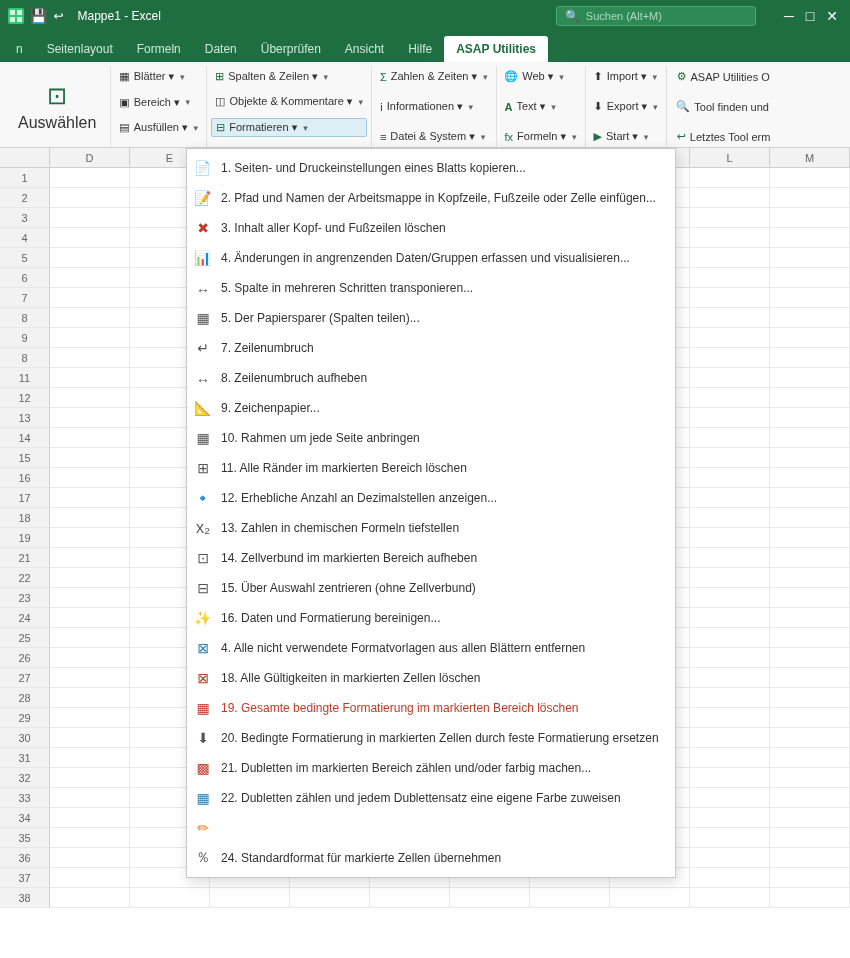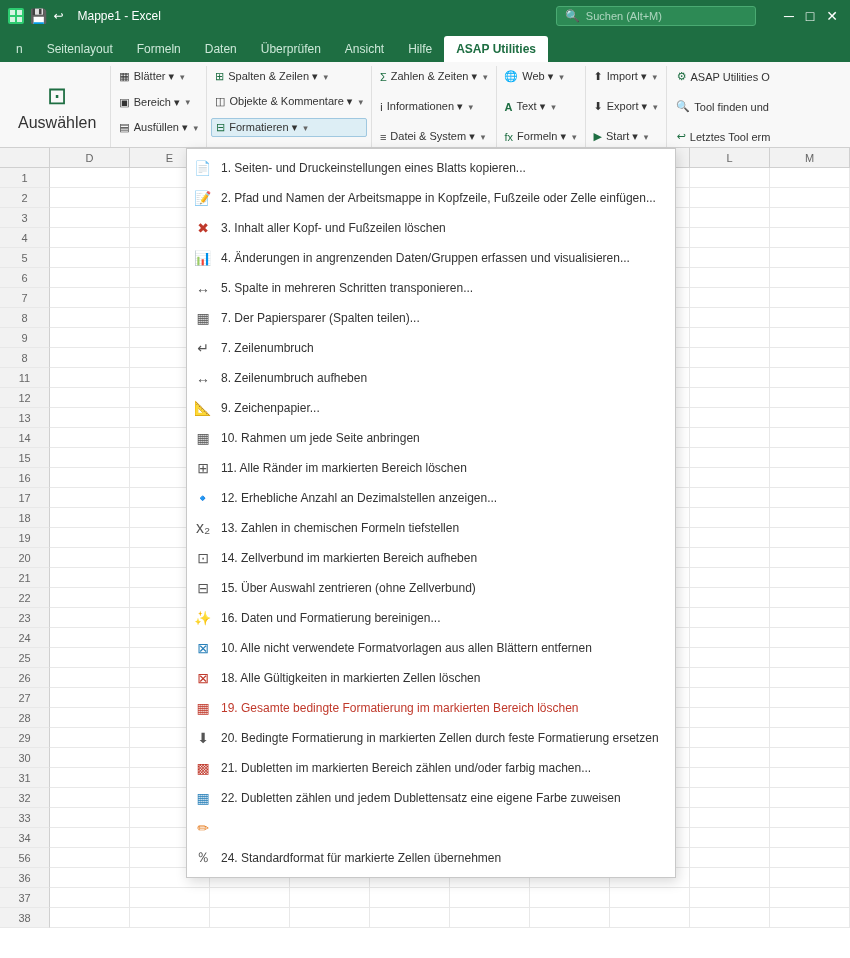--- a/index.html
+++ b/index.html
@@ -320,21 +320,21 @@
       <div class="dropdown-item">
         <span class="dropdown-item-icon" style="color: rgb(230, 126, 34); font-size: 14px;">📊</span>
         <span class="dropdown-item-text">4. Änderungen in angrenzenden Daten/Gruppen erfassen und visualisieren...</span>
       </div>
       <div class="dropdown-item">
         <span class="dropdown-item-icon" style="color: rgb(85, 85, 85); font-size: 14px;">↔</span>
         <span class="dropdown-item-text">5. Spalte in mehreren Schritten transponieren...</span>
       </div>
       <div class="dropdown-item">
         <span class="dropdown-item-icon" style="color: rgb(85, 85, 85); font-size: 14px;">▦</span>
-        <span class="dropdown-item-text">7. Der Papiersparer (Spalten teilen)...</span>
+        <span class="dropdown-item-text">5. Der Papiersparer (Spalten teilen)...</span>
       </div>
       <div class="dropdown-item">
         <span class="dropdown-item-icon" style="color: rgb(85, 85, 85); font-size: 14px;">↵</span>
         <span class="dropdown-item-text">7. Zeilenumbruch</span>
       </div>
       <div class="dropdown-item">
         <span class="dropdown-item-icon" style="color: rgb(85, 85, 85); font-size: 14px;">↔</span>
         <span class="dropdown-item-text">8. Zeilenumbruch aufheben</span>
       </div>
       <div class="dropdown-item">
@@ -364,21 +364,21 @@
       <div class="dropdown-item">
         <span class="dropdown-item-icon" style="color: rgb(85, 85, 85); font-size: 14px;">⊟</span>
         <span class="dropdown-item-text">15. Über Auswahl zentrieren (ohne Zellverbund)</span>
       </div>
       <div class="dropdown-item">
         <span class="dropdown-item-icon" style="color: rgb(230, 126, 34); font-size: 14px;">✨</span>
         <span class="dropdown-item-text">16. Daten und Formatierung bereinigen...</span>
       </div>
       <div class="dropdown-item">
         <span class="dropdown-item-icon" style="color: rgb(41, 128, 185); font-size: 14px;">⊠</span>
-        <span class="dropdown-item-text">10. Alle nicht verwendete Formatvorlagen aus allen Blättern entfernen</span>
+        <span class="dropdown-item-text">4. Alle nicht verwendete Formatvorlagen aus allen Blättern entfernen</span>
       </div>
       <div class="dropdown-item">
         <span class="dropdown-item-icon" style="color: rgb(192, 57, 43); font-size: 14px;">⊠</span>
         <span class="dropdown-item-text">18. Alle Gültigkeiten in markierten Zellen löschen</span>
       </div>
       <div class="dropdown-item">
         <span class="dropdown-item-icon" style="color: rgb(192, 57, 43); font-size: 14px;">▦</span>
         <span class="dropdown-item-text" style="color: rgb(192, 57, 43);">19. Gesamte bedingte Formatierung im markierten Bereich löschen</span>
       </div>
       <div class="dropdown-item">
@@ -659,33 +659,20 @@
         <div class="grid-cell"></div>
         <div class="grid-cell"></div>
         <div class="grid-cell"></div>
         <div class="grid-cell"></div>
         <div class="grid-cell"></div>
         <div class="grid-cell"></div>
         <div class="grid-cell"></div>
         <div class="grid-cell"></div>
       </div>
       <div class="grid-row">
-        <div class="row-num">20</div>
-        <div class="grid-cell"></div>
-        <div class="grid-cell"></div>
-        <div class="grid-cell"></div>
-        <div class="grid-cell"></div>
-        <div class="grid-cell"></div>
-        <div class="grid-cell"></div>
-        <div class="grid-cell"></div>
-        <div class="grid-cell"></div>
-        <div class="grid-cell"></div>
-        <div class="grid-cell"></div>
-      </div>
-      <div class="grid-row">
         <div class="row-num">21</div>
         <div class="grid-cell"></div>
         <div class="grid-cell"></div>
         <div class="grid-cell"></div>
         <div class="grid-cell"></div>
         <div class="grid-cell"></div>
         <div class="grid-cell"></div>
         <div class="grid-cell"></div>
         <div class="grid-cell"></div>
         <div class="grid-cell"></div>
@@ -854,21 +841,21 @@
         <div class="grid-cell"></div>
         <div class="grid-cell"></div>
         <div class="grid-cell"></div>
         <div class="grid-cell"></div>
         <div class="grid-cell"></div>
         <div class="grid-cell"></div>
         <div class="grid-cell"></div>
         <div class="grid-cell"></div>
       </div>
       <div class="grid-row">
-        <div class="row-num">56</div>
+        <div class="row-num">35</div>
         <div class="grid-cell"></div>
         <div class="grid-cell"></div>
         <div class="grid-cell"></div>
         <div class="grid-cell"></div>
         <div class="grid-cell"></div>
         <div class="grid-cell"></div>
         <div class="grid-cell"></div>
         <div class="grid-cell"></div>
         <div class="grid-cell"></div>
         <div class="grid-cell"></div>

